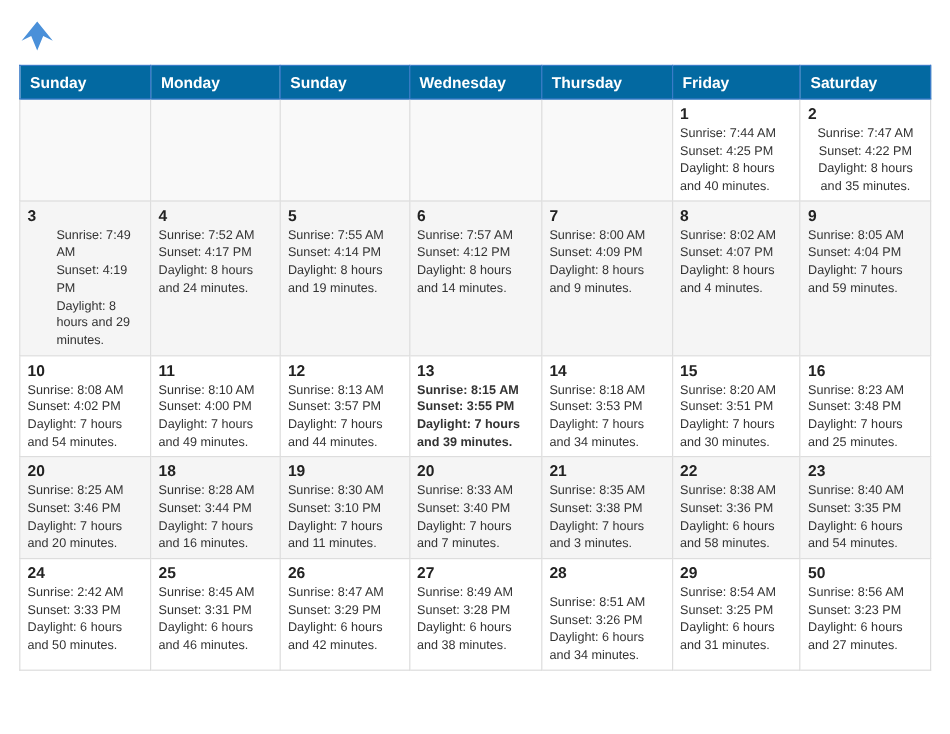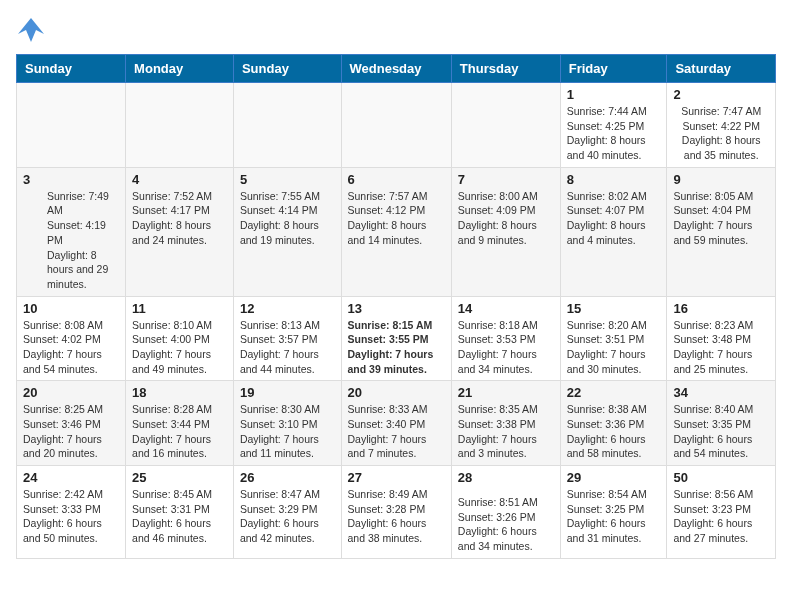--- a/index.html
+++ b/index.html
@@ -245,21 +245,21 @@
 Sunset: 3:38 PM
 Daylight: 7 hours and 3 minutes.</div>
         </td>
         <td>
           <span class="day-number">22</span>
           <div class="day-info" style="white-space: pre-line;">Sunrise: 8:38 AM
 Sunset: 3:36 PM
 Daylight: 6 hours and 58 minutes.</div>
         </td>
         <td>
-          <span class="day-number">34</span>
+          <span class="day-number">23</span>
           <div class="day-info" style="white-space: pre-line;">Sunrise: 8:40 AM
 Sunset: 3:35 PM
 Daylight: 6 hours and 54 minutes.</div>
         </td>
       </tr>
       <tr>
         <td>
           <span class="day-number">24</span>
           <div class="day-info" style="white-space: pre-line;">Sunrise: 2:42 AM
 Sunset: 3:33 PM

